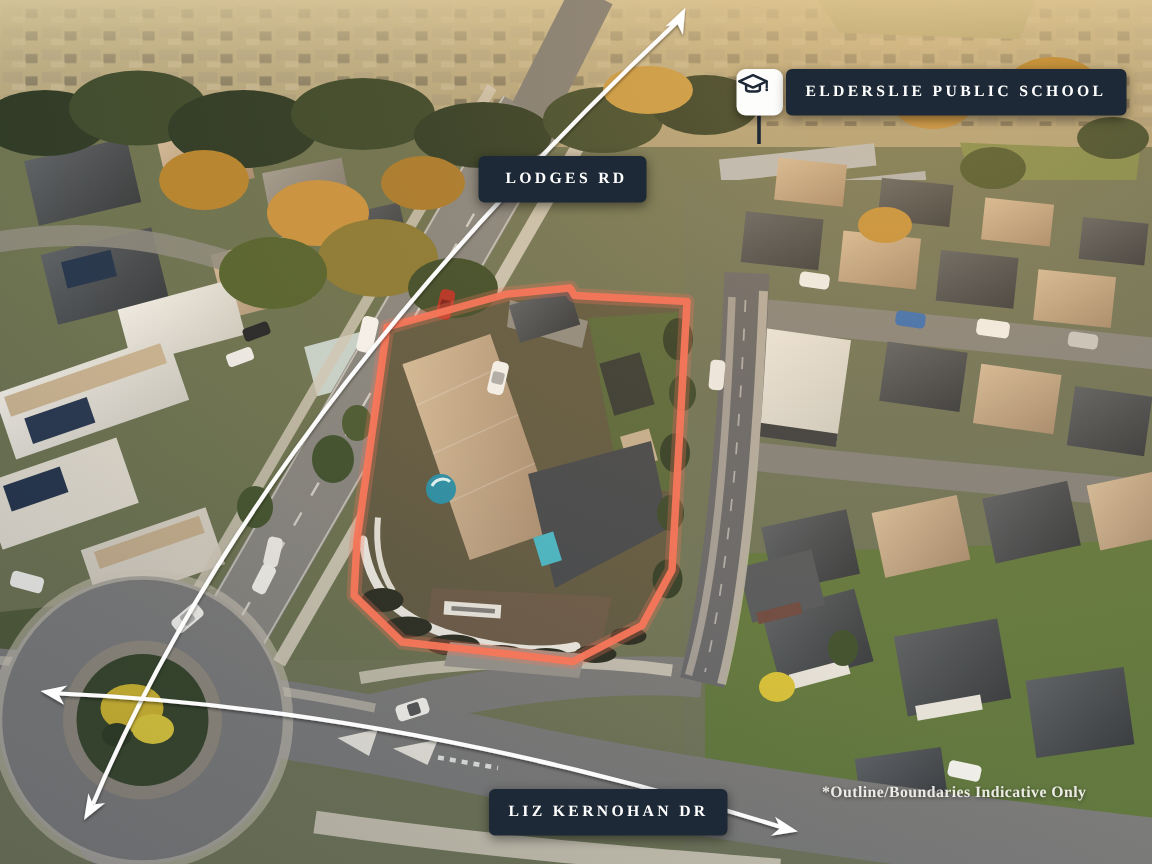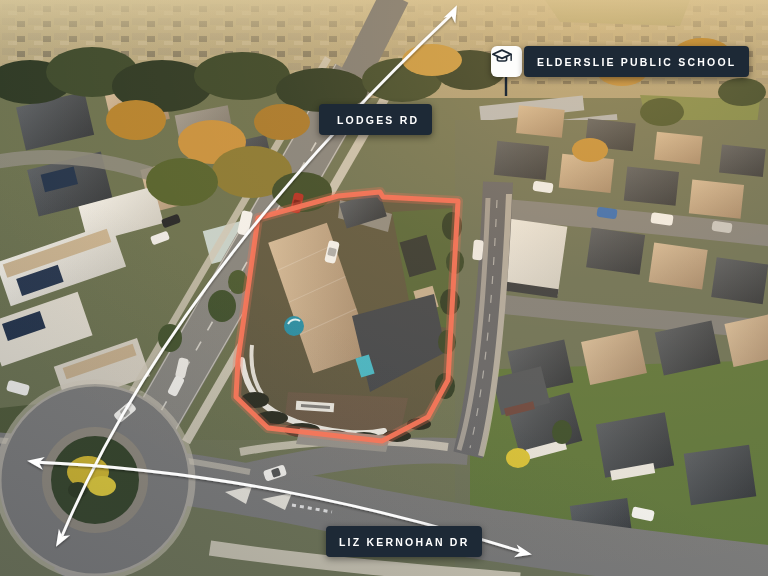--- a/index.html
+++ b/index.html
@@ -1,17 +1,17 @@
 <!DOCTYPE html>
 <html><head>
 <meta charset="utf-8">
 <style>
   html,body{margin:0;padding:0;background:#111;}
   .stage{position:relative;width:768px;height:576px;overflow:hidden;
-         font-family:Liberation Sans, sans-serif;background:#4d7c0f;}
+         font-family:Liberation Serif, serif;background:#4d7c0f;}
   .stage svg{position:absolute;left:0;top:0;display:block;}
   .map-label{position:absolute;display:flex;align-items:center;height:31px;
     padding:0 13px;background:#1d2936;color:#fff;border-radius:4px;
     font-size:10.5px;font-weight:bold;letter-spacing:2.2px;white-space:nowrap;
     box-shadow:0 2px 7px rgba(0,0,0,.45);}
   .poi-icon{position:absolute;width:31px;height:31px;background:#fdfdfc;
     border-radius:6px;display:flex;align-items:center;justify-content:center;
     box-shadow:0 2px 6px rgba(0,0,0,.4);}
   .disclaimer{position:absolute;color:#f6f4f0;font-size:10.5px;font-weight:bold;
     letter-spacing:.3px;text-shadow:0 1px 3px rgba(0,0,0,.6);opacity:.93;}
@@ -399,13 +399,14 @@
       <circle cx="22" cy="15.2" r="1" fill="#1d2936"></circle>
     </svg>
   </div>
 
   <div class="map-label" style="left:524px;top:46px;">ELDERSLIE PUBLIC SCHOOL</div>
 
   <div class="map-label" style="left:319px;top:104px;padding-left:18px;">LODGES RD</div>
 
   <div class="map-label" style="left:326px;top:526px;">LIZ KERNOHAN DR</div>
 
+  <div class="disclaimer" style="left:548px;top:523px;">*Outline/Boundaries Indicative Only</div>
 </div>
 
 </body></html>

